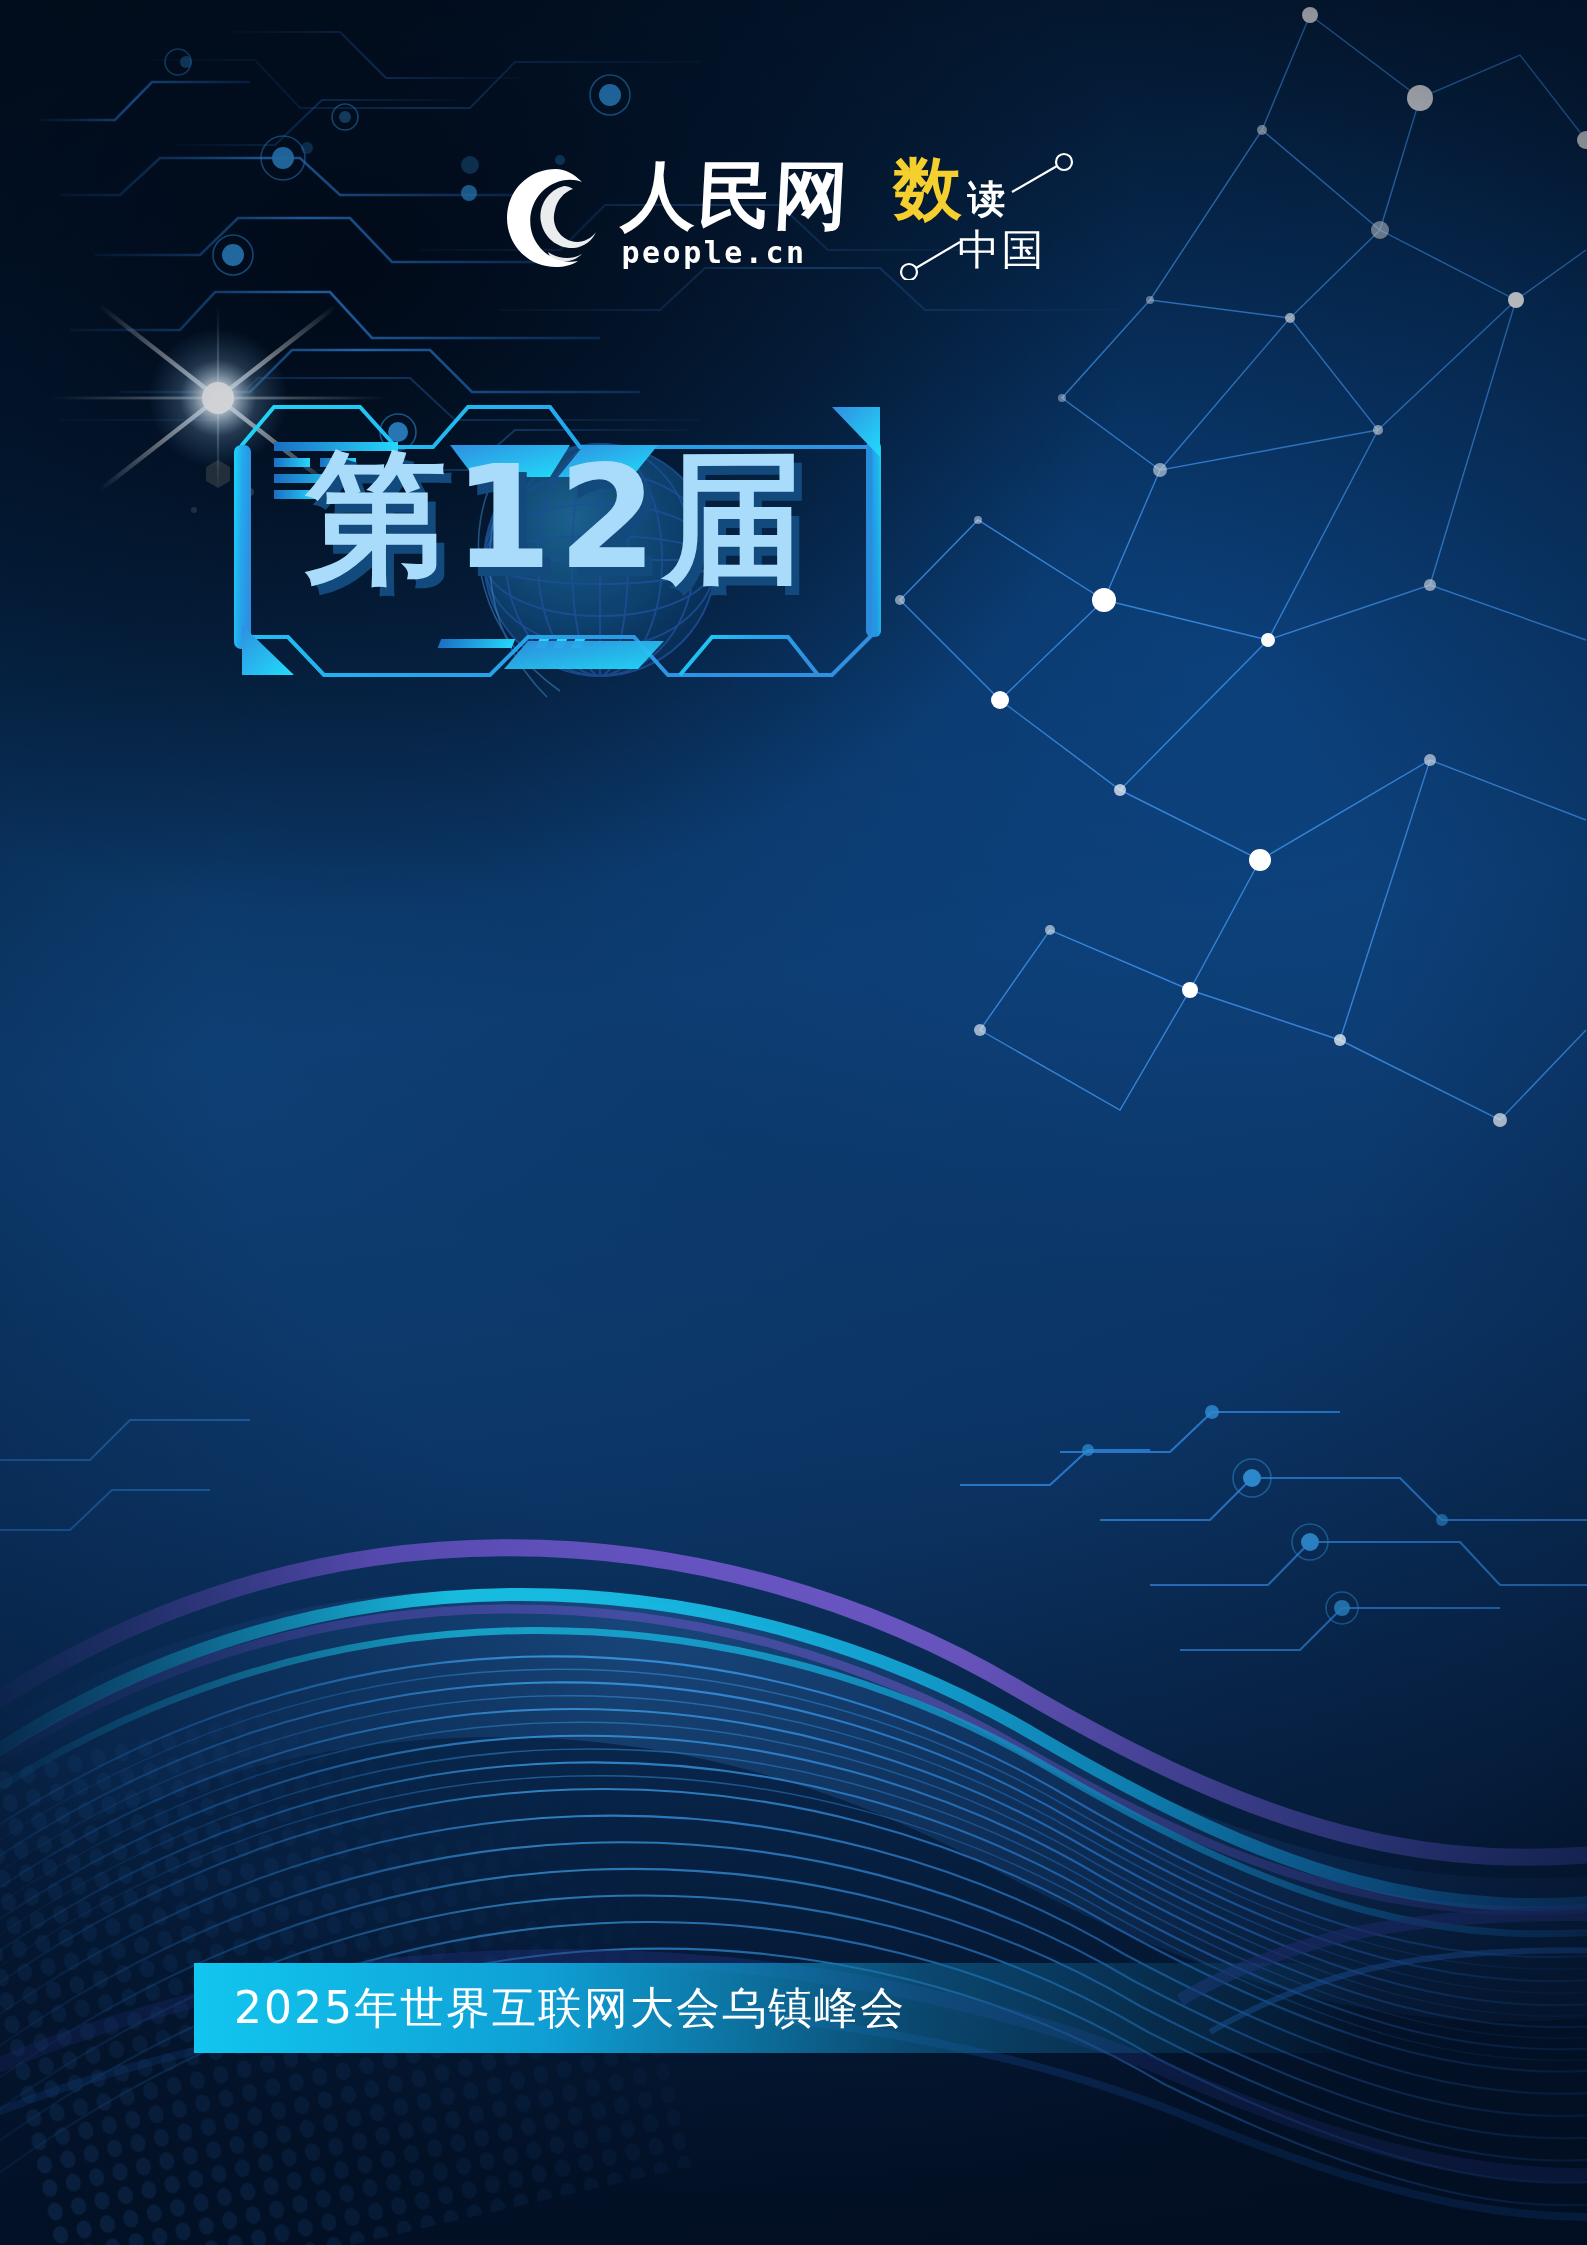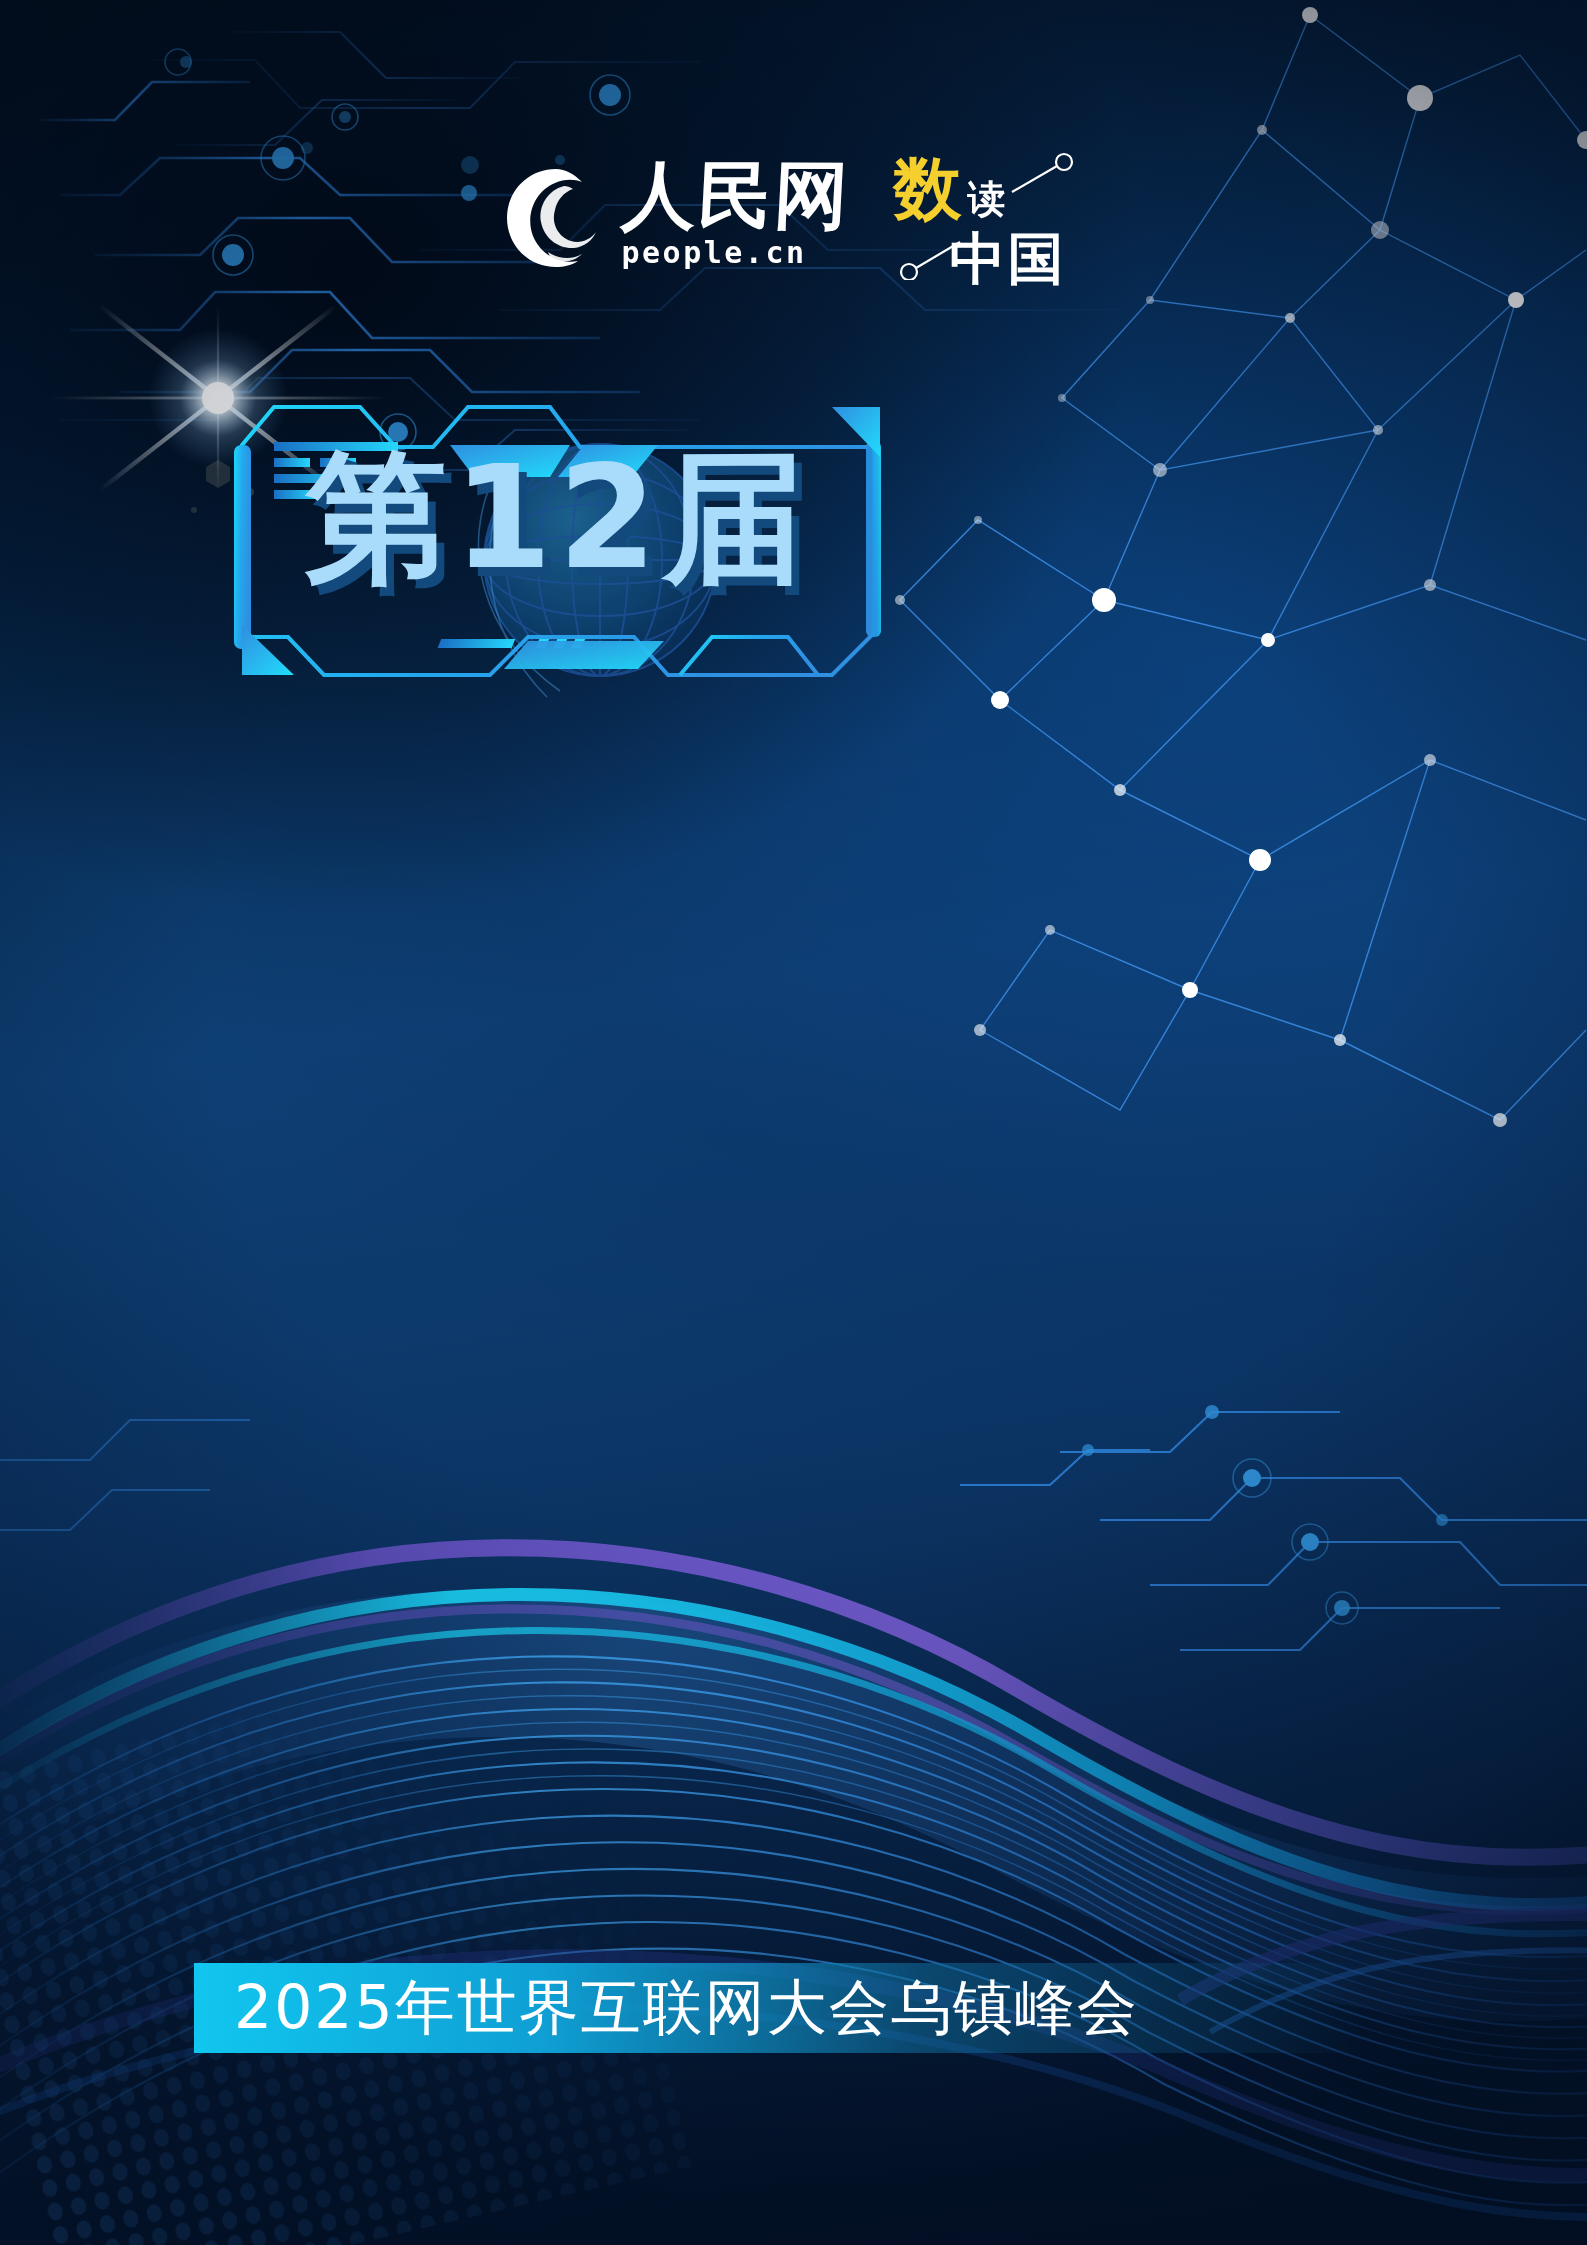--- a/index.html
+++ b/index.html
@@ -32,21 +32,21 @@
   .logo-words { display:flex; flex-direction:column; align-items:flex-start; }
   .logo-cn { font-size:74px; line-height:0.95; color:#fff; font-weight:700;
              font-family:"DejaVu Sans","Liberation Sans",sans-serif; letter-spacing:2px;
              transform:skewX(-3deg); }
   .logo-en { font-size:30px; color:#fff; letter-spacing:2.5px; margin-top:4px;
              font-family:"DejaVu Sans Mono","Liberation Mono",monospace; font-weight:600; }
   .shudu { position:relative; width:190px; height:130px; }
   .shudu-shu { position:absolute; left:0; top:-6px; font-size:68px; font-weight:700;
                color:#f5cf2e; font-family:"DejaVu Sans","Liberation Sans",sans-serif; }
   .shudu-du { position:absolute; left:74px; top:24px; font-size:38px; color:#fff; font-weight:600; }
-  .shudu-zg { position:absolute; left:56px; top:72px; font-size:56px; color:#fff; font-weight:700; letter-spacing:2px; }
+  .shudu-zg { position:absolute; left:64px; top:72px; font-size:42px; color:#fff; font-weight:400; letter-spacing:2px; }
 
   
   #frame-wrap { position:absolute; left:228px; top:345px; width:660px; height:345px; z-index:20; }
   #frame-wrap svg { width:100%; height:100%; overflow:visible; }
 
   
   #globe { position:absolute; left:455px; top:415px; width:290px; height:290px; z-index:12; }
 
   
   #bigtitle {
@@ -66,21 +66,21 @@
   }
   #body-copy .line { font-size:62px; line-height:1.27; letter-spacing:1px; font-weight:400;
                      font-family:"DejaVu Sans","Liberation Sans",sans-serif; white-space:nowrap; }
 
   
   #footer-band {
     position:absolute; left:194px; top:1963px; width:1170px; height:90px; z-index:28;
     background:linear-gradient(90deg,#11c6ef 0%,#0f9fd4 30%,rgba(16,110,160,0.55) 62%,rgba(12,60,110,0.0) 100%);
     display:flex; align-items:center;
   }
-  #footer-band .t { padding-left:40px; font-size:60px; color:#fff; font-weight:500;
+  #footer-band .t { padding-left:40px; font-size:44px; color:#fff; font-weight:500;
                     letter-spacing:2px; white-space:nowrap;
                     font-family:"DejaVu Sans","Liberation Sans",sans-serif; }
 
   
   #flare { position:absolute; left:98px; top:278px; width:240px; height:240px; z-index:14; }
 </style>
 </head>
 <body>
 
 <div id="poster">

